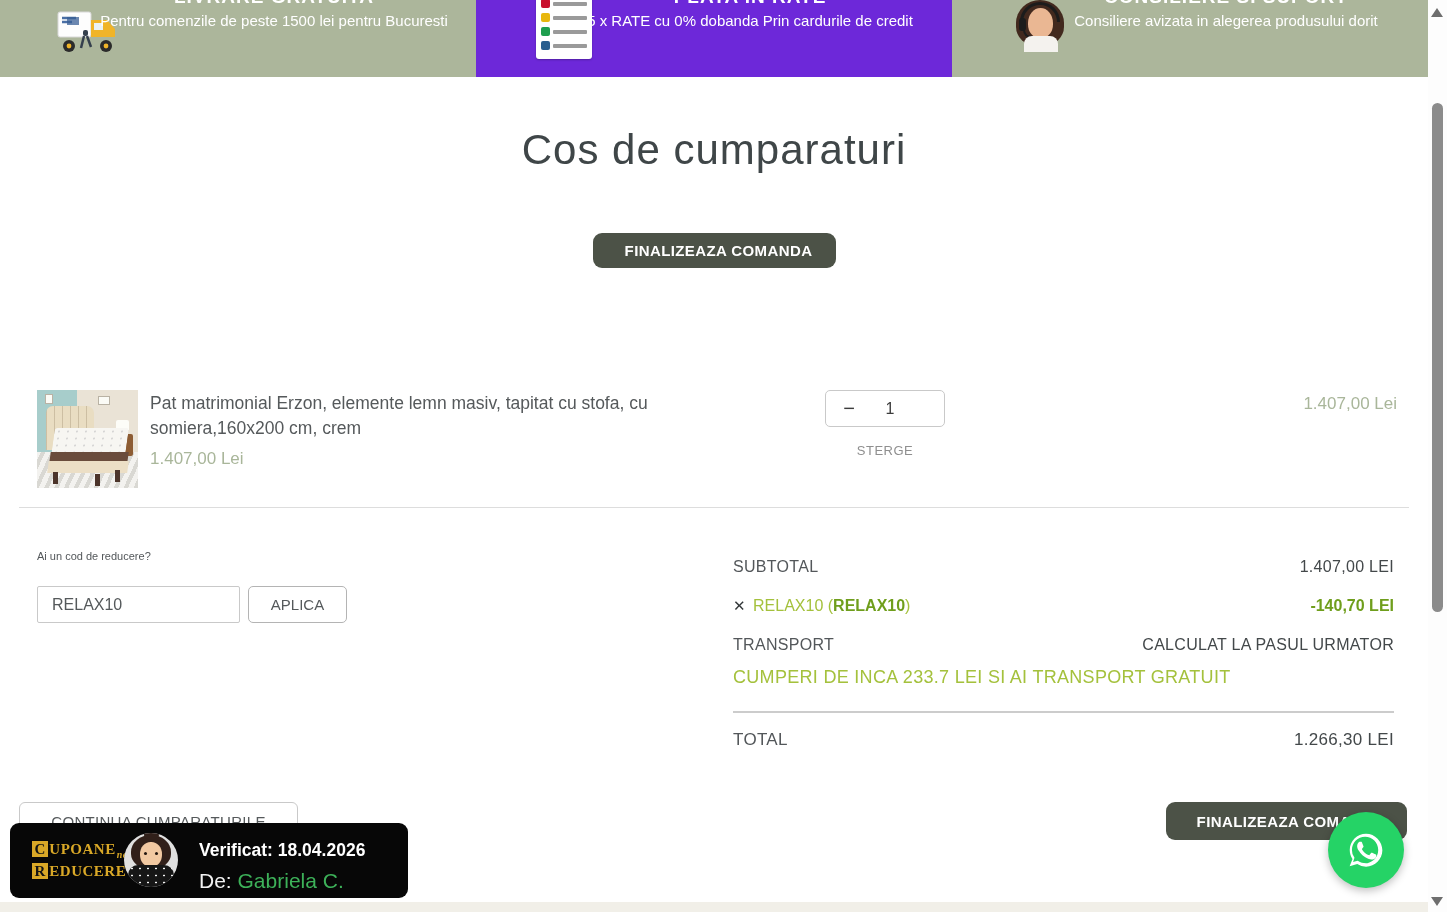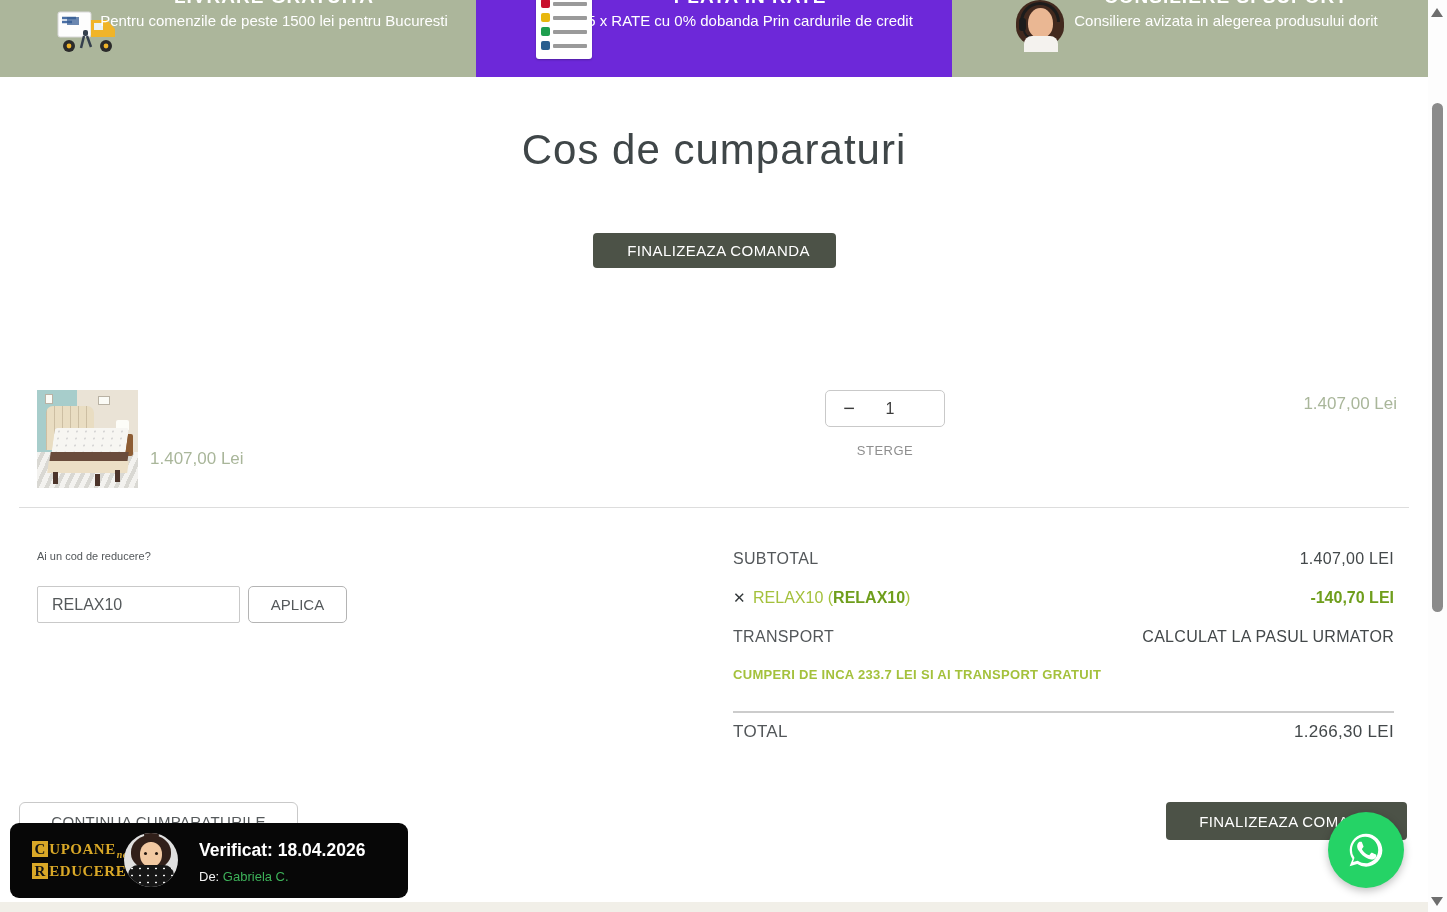--- a/index.html
+++ b/index.html
@@ -30,22 +30,22 @@
   .agent .hair { position:absolute; left:6px; top:0; width:48px; height:46px; background:#42291e; border-radius:50% 50% 42% 42%; }
   .agent .face { position:absolute; left:18px; top:8px; width:25px; height:30px; background:#eab793; border-radius:50% 50% 45% 45%; }
   .agent .band { position:absolute; left:10px; top:2px; width:40px; height:20px; border:3px solid #1c1c1c; border-bottom:none; border-radius:20px 20px 0 0; }
   .agent .cup { position:absolute; left:9px; top:18px; width:7px; height:13px; background:#1c1c1c; border-radius:3px; }
   .agent .mic { position:absolute; left:13px; top:30px; width:16px; height:8px; border-bottom:2px solid #1c1c1c; border-left:2px solid #1c1c1c; border-radius:0 0 0 8px; }
   .agent .shirt { position:absolute; left:14px; top:36px; width:34px; height:16px; background:#f4f2ee; border-radius:8px 8px 0 0; }
 
   
   .page-title { position:absolute; left:0; top:126px; width:1428px; text-align:center;
     font-size:42px; font-weight:300; color:#3f4648; letter-spacing:1px; }
-  .btn-dark { background:#4c5247; color:#fff; font-weight:400; font-size:15px;
-    letter-spacing:.4px; border:none; border-radius:4px; cursor:pointer;
+  .btn-dark { background:#4c5247; color:#fff; font-weight:700; font-size:15px;
+    letter-spacing:.4px; border:none; border-radius:9px; cursor:pointer;
     display:flex; align-items:center; justify-content:center; font-family:inherit;padding-left:8px; }
   .checkout-top { position:absolute; left:593px; top:233px; width:243px; height:35px; }
 
   
   .thead { position:absolute; left:19px; top:321px; width:1390px; height:48px;
     background:#f0f0f0; border-radius:6px; color:#8e8e8e; font-size:15px; letter-spacing:.5px; }
   .th-products { position:absolute; left:19px; top:15px; }
   .th-qty { position:absolute; left:821px; top:15px; }
   .th-price { position:absolute; right:19px; top:15px; }
 
@@ -75,29 +75,29 @@
 
   
   .coupon-q { position:absolute; left:37px; top:550px; font-size:11px; color:#53575a; }
   .coupon-input { position:absolute; left:37px; top:586px; width:203px; height:37px; border:1px solid #c9c9c9; border-radius:2px;
     padding:0 14px; font-size:16px; color:#55595b; font-family:inherit; }
   .aplica-btn { position:absolute; left:248px; top:586px; width:99px; height:37px; border:1px solid #b4b4b4; border-radius:5px;
     background:#fff; font-size:15px; color:#55595b; cursor:pointer; font-family:inherit; }
 
   
   .summary { position:absolute; left:733px; top:548px; width:661px; }
-  .sum-row { position:absolute; left:0; right:0; height:22px; font-size:16px; }
+  .sum-row { position:absolute; left:0; right:0; height:22px; font-size:16px;margin-top:8px; }
   .sum-label { position:absolute; left:0; color:#53575a; letter-spacing:.3px; }
   .sum-value { position:absolute; right:0; color:#43484a; letter-spacing:.3px; }
   .disc-left { position:absolute; left:0; }
   .disc-x { background:none; border:none; color:#33383a; font-size:15px; cursor:pointer; padding:0 3px 0 0; font-family:inherit; }
   .disc-name { color:#a4c13c; }
   .disc-code { color:#6f9e1c; font-weight:700; }
   .disc-amt { position:absolute; right:0; color:#6f9e1c; font-weight:700; }
-  .free-ship { position:absolute; left:0; top:119px; color:#a4c13c; font-size:13px; letter-spacing:.3px;font-weight:bold; }
+  .free-ship { position:absolute; left:0; top:119px; color:#a4c13c; font-size:18px; letter-spacing:.3px; }
   .sum-divider { position:absolute; left:0; top:163px; width:100%; height:2px; background:#cccccc; }
   .total-row { top:174px; font-size:17px; }
   .total-row .sum-value { font-size:17px; }
 
   
   .continua-btn { position:absolute; left:19px; top:802px; width:279px; height:38px; background:#fff;
     border:1px solid #c9c9c9; border-radius:6px; font-size:15px; color:#55595b; cursor:pointer; font-family:inherit; letter-spacing:.3px; }
   .checkout-bottom { position:absolute; left:1166px; top:802px; width:241px; height:38px; }
 
   
@@ -106,21 +106,21 @@
   .cr-box { display:inline-block; background:#d9a827; color:#141414; padding:0 2.5px; margin-right:1px; }
   .cr-net { font-size:10px; font-style:italic; vertical-align:-4px; margin-left:1px; }
   .cr-avatar { position:absolute; left:114px; top:10px; width:54px; height:54px; border-radius:50%; background:#e0e0e0; overflow:hidden; }
   .cr-avatar .hair { position:absolute; left:7px; top:2px; width:40px; height:34px; background:#31201a; border-radius:50% 50% 45% 45%; }
   .cr-avatar .bun { position:absolute; left:20px; top:-3px; width:15px; height:10px; background:#31201a; border-radius:50%; }
   .cr-avatar .face { position:absolute; left:16px; top:9px; width:22px; height:25px; background:#f2c9a2; border-radius:48%; }
   .cr-avatar .eye { position:absolute; top:19px; width:3px; height:3px; background:#22160f; border-radius:50%; }
   .cr-avatar .body { position:absolute; left:4px; top:32px; width:46px; height:22px; background:#161616; border-radius:10px 10px 0 0;
     background-image:radial-gradient(#f5f5f5 1px, transparent 1.3px); background-size:8px 7px; }
   .cr-verified { position:absolute; left:189px; top:17px; color:#ffffff; font-weight:700; font-size:17.5px; }
-  .cr-by { position:absolute; left:189px; top:46px; font-size:13px; color:#f2f2f2; }
+  .cr-by { position:absolute; left:189px; top:46px; font-size:21px; color:#f2f2f2; }
   .cr-by .name { color:#3db159; }
 
   
   .wa-btn { position:absolute; left:1328px; top:812px; width:76px; height:76px; border-radius:50%;
     background:#25d366; border:none; cursor:pointer; box-shadow:0 3px 8px rgba(0,0,0,.25);
     display:flex; align-items:center; justify-content:center; }
 
   
   .bottom-strip { position:absolute; left:0; top:902px; width:1428px; height:10px; background:#f1efe8; }
 
@@ -207,20 +207,21 @@
     <div class="stand"></div>
     <div class="lampshade"></div>
     <div class="headboard"></div>
     <div class="mattress"></div>
     <div class="band"></div>
     <div class="base"></div>
     <div class="leg" style="left:16px; top:82px;"></div>
     <div class="leg" style="left:78px; top:80px;"></div>
     <div class="leg" style="left:58px; top:84px;"></div>
   </div>
+  <div class="prod-name">Pat matrimonial Erzon, elemente lemn masiv, tapitat cu stofa, cu somiera,160x200 cm, crem</div>
   <div class="prod-unit-price">1.407,00 Lei</div>
 
   <div class="qty-box">
     <button class="qty-minus">−</button>
     <input class="qty-value" value="1" style="">
   </div>
   <button class="sterge">STERGE</button>
   <div class="line-price">1.407,00 Lei</div>
   <div class="row-divider"></div>
 

